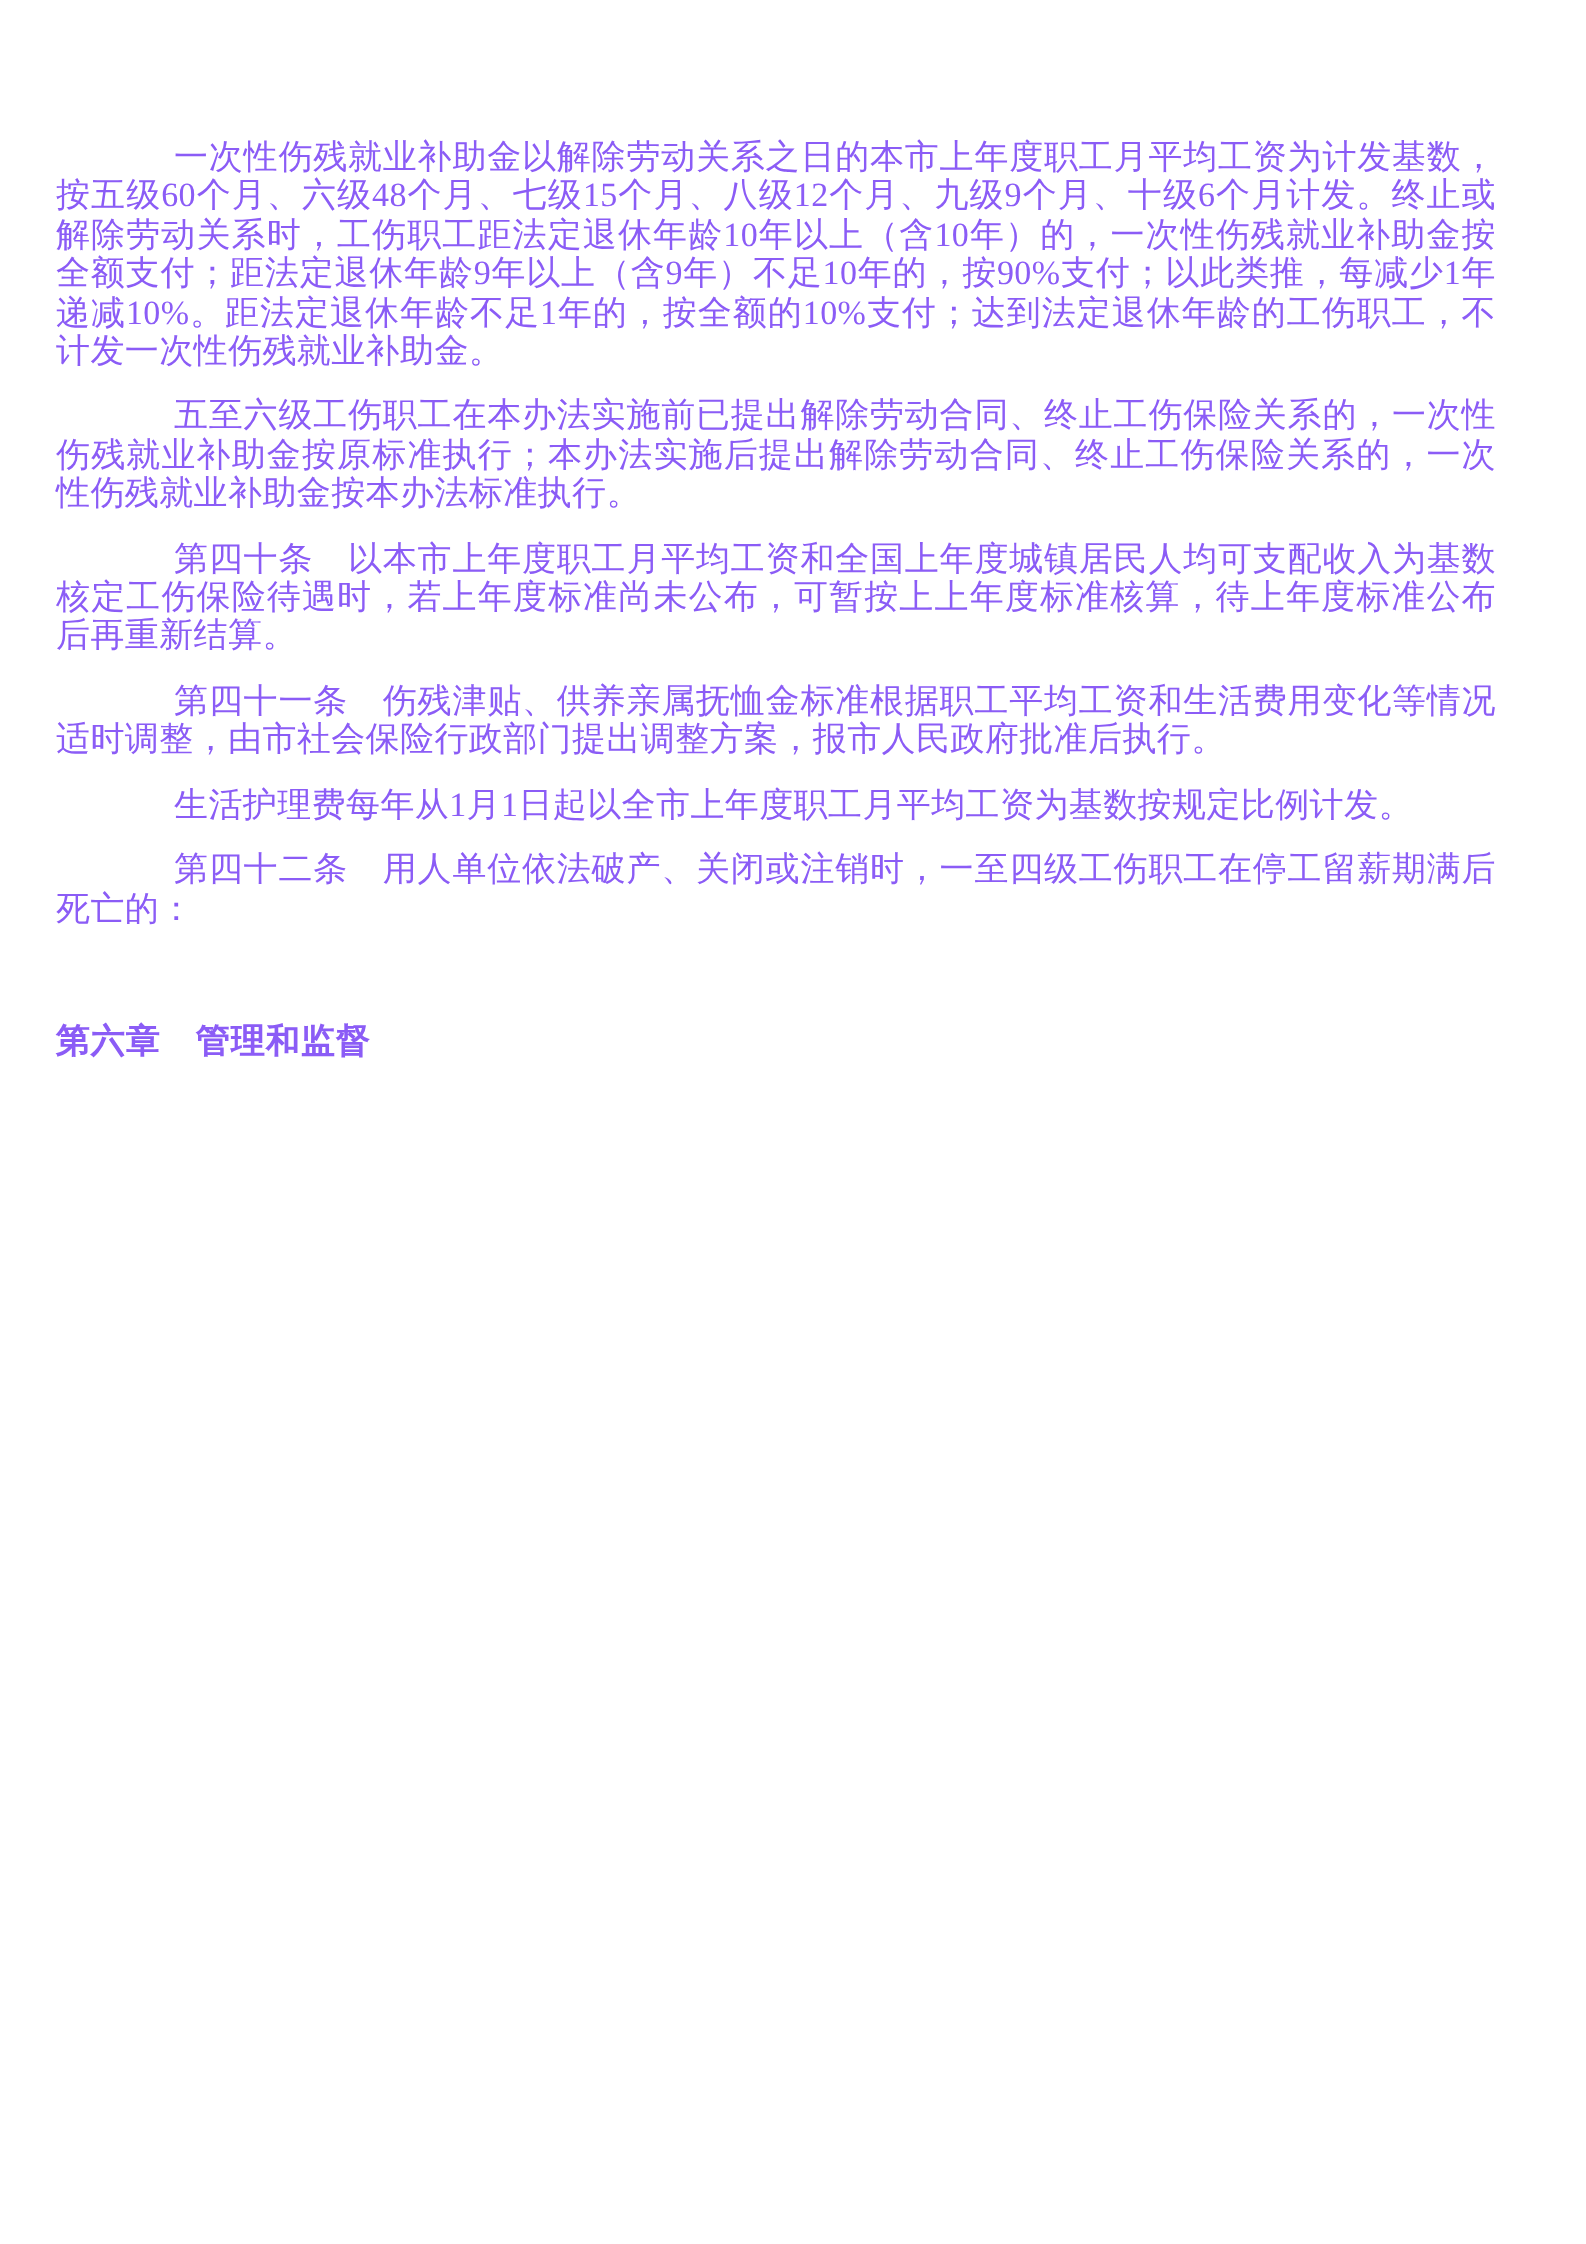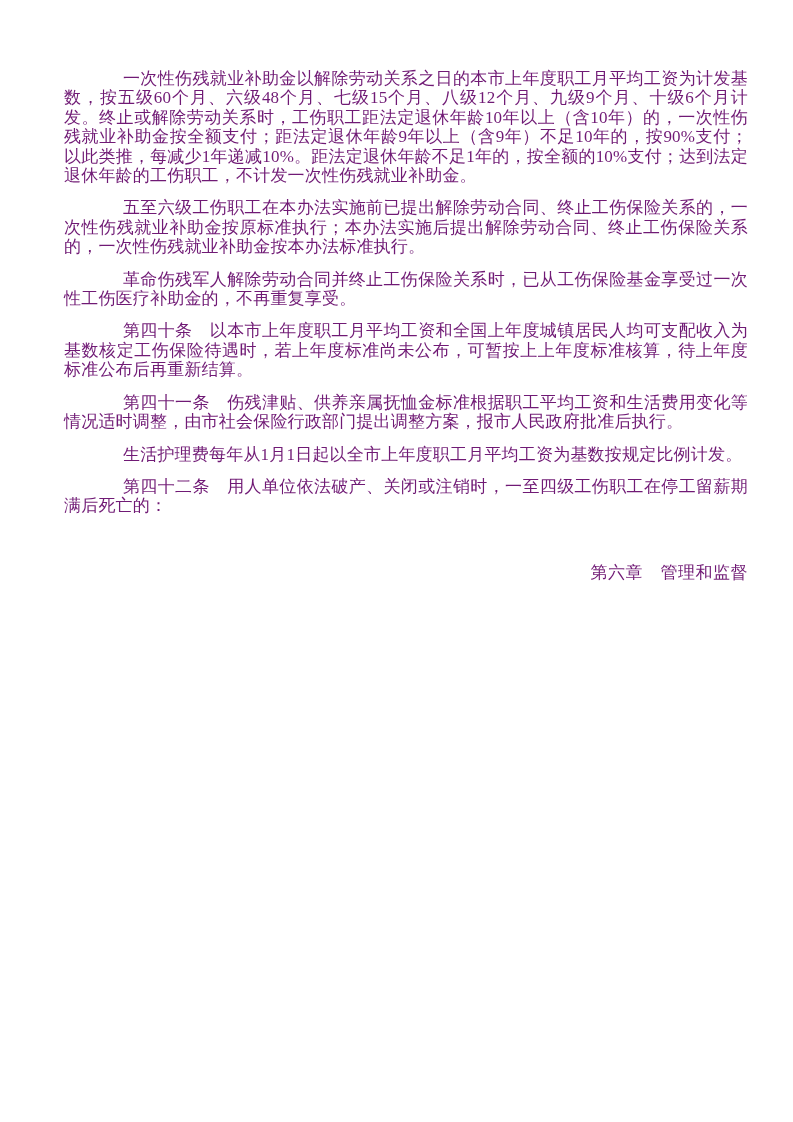--- a/index.html
+++ b/index.html
@@ -2,49 +2,48 @@
 <html><head>
 <meta charset="utf-8">
 <style>
   * { box-sizing: border-box; }
   html, body { margin: 0; padding: 0; background: #ffffff; }
   .page {
     position: relative;
     width: 793px;
     height: 1122px;
     background: #ffffff;
-    color: #701a75;
+    color: #8b5cf6;
     font-family: "Liberation Serif", "DejaVu Serif", serif;
-    padding: 69px 45px 0 64px;
+    padding: 69px 45px 0 28px;
     overflow: hidden;
   }
   .body-text .para {
     margin: 0 0 13px 0;
     font-size: 17px;
     line-height: 19.4px;
     text-indent: 59px;
     text-align: justify;
     letter-spacing: 0.2px;
   }
   .chapter-heading {
     margin: 46px 0 0 0;
     font-size: 17px;
-    font-weight: normal;
-    text-align: right;
+    font-weight: bold;
+    text-align: left;
     line-height: 21px;
     letter-spacing: 0.5px;
   }
 </style>
 </head>
 <body>
 
 <div class="page">
   <div class="body-text">
       <p class="para">一次性伤残就业补助金以解除劳动关系之日的本市上年度职工月平均工资为计发基数，按五级60个月、六级48个月、七级15个月、八级12个月、九级9个月、十级6个月计发。终止或解除劳动关系时，工伤职工距法定退休年龄10年以上（含10年）的，一次性伤残就业补助金按全额支付；距法定退休年龄9年以上（含9年）不足10年的，按90%支付；以此类推，每减少1年递减10%。距法定退休年龄不足1年的，按全额的10%支付；达到法定退休年龄的工伤职工，不计发一次性伤残就业补助金。</p>
       <p class="para">五至六级工伤职工在本办法实施前已提出解除劳动合同、终止工伤保险关系的，一次性伤残就业补助金按原标准执行；本办法实施后提出解除劳动合同、终止工伤保险关系的，一次性伤残就业补助金按本办法标准执行。</p>
-      <p class="para">革命伤残军人解除劳动合同并终止工伤保险关系时，已从工伤保险基金享受过一次性工伤医疗补助金的，不再重复享受。</p>
       <p class="para">第四十条　以本市上年度职工月平均工资和全国上年度城镇居民人均可支配收入为基数核定工伤保险待遇时，若上年度标准尚未公布，可暂按上上年度标准核算，待上年度标准公布后再重新结算。</p>
       <p class="para">第四十一条　伤残津贴、供养亲属抚恤金标准根据职工平均工资和生活费用变化等情况适时调整，由市社会保险行政部门提出调整方案，报市人民政府批准后执行。</p>
       <p class="para">生活护理费每年从1月1日起以全市上年度职工月平均工资为基数按规定比例计发。</p>
       <p class="para">第四十二条　用人单位依法破产、关闭或注销时，一至四级工伤职工在停工留薪期满后死亡的：</p>
     </div>
   <div class="chapter-heading">第六章　管理和监督</div>
 </div>
 
 </body></html>

